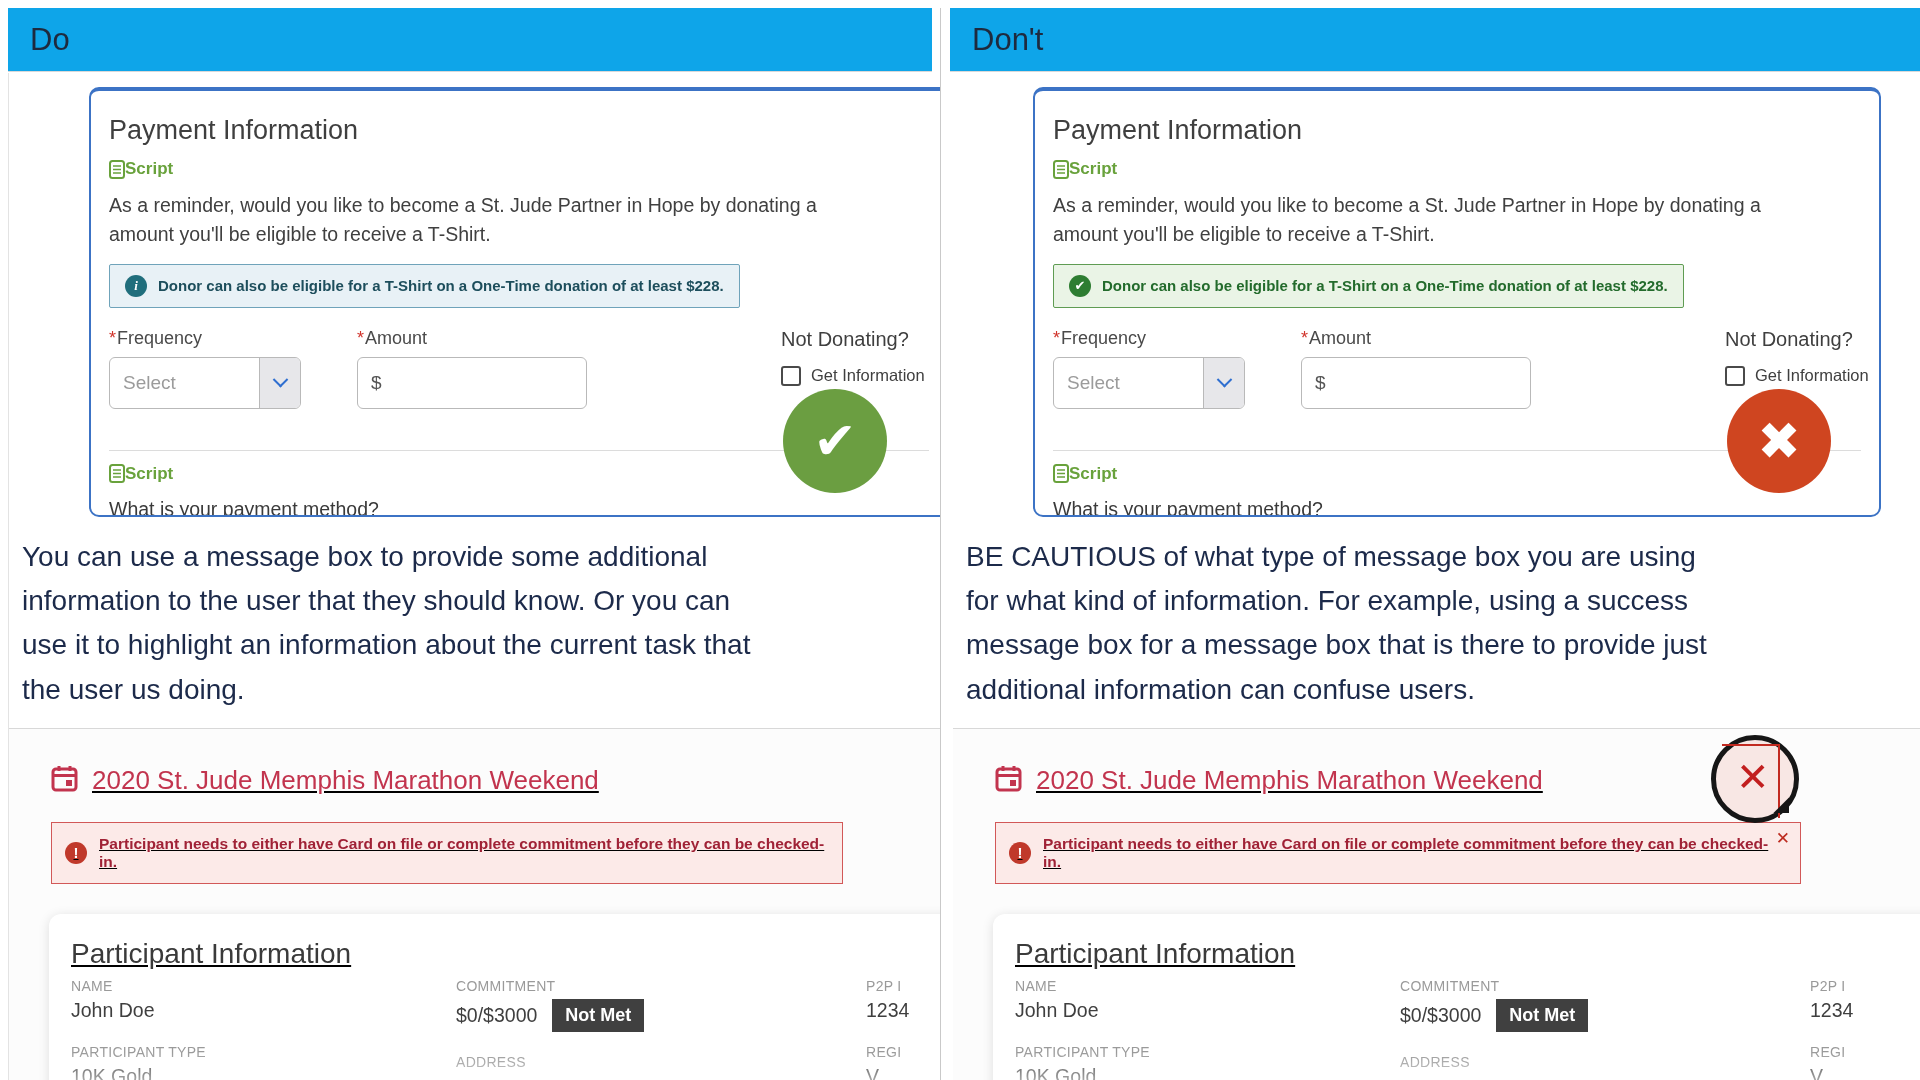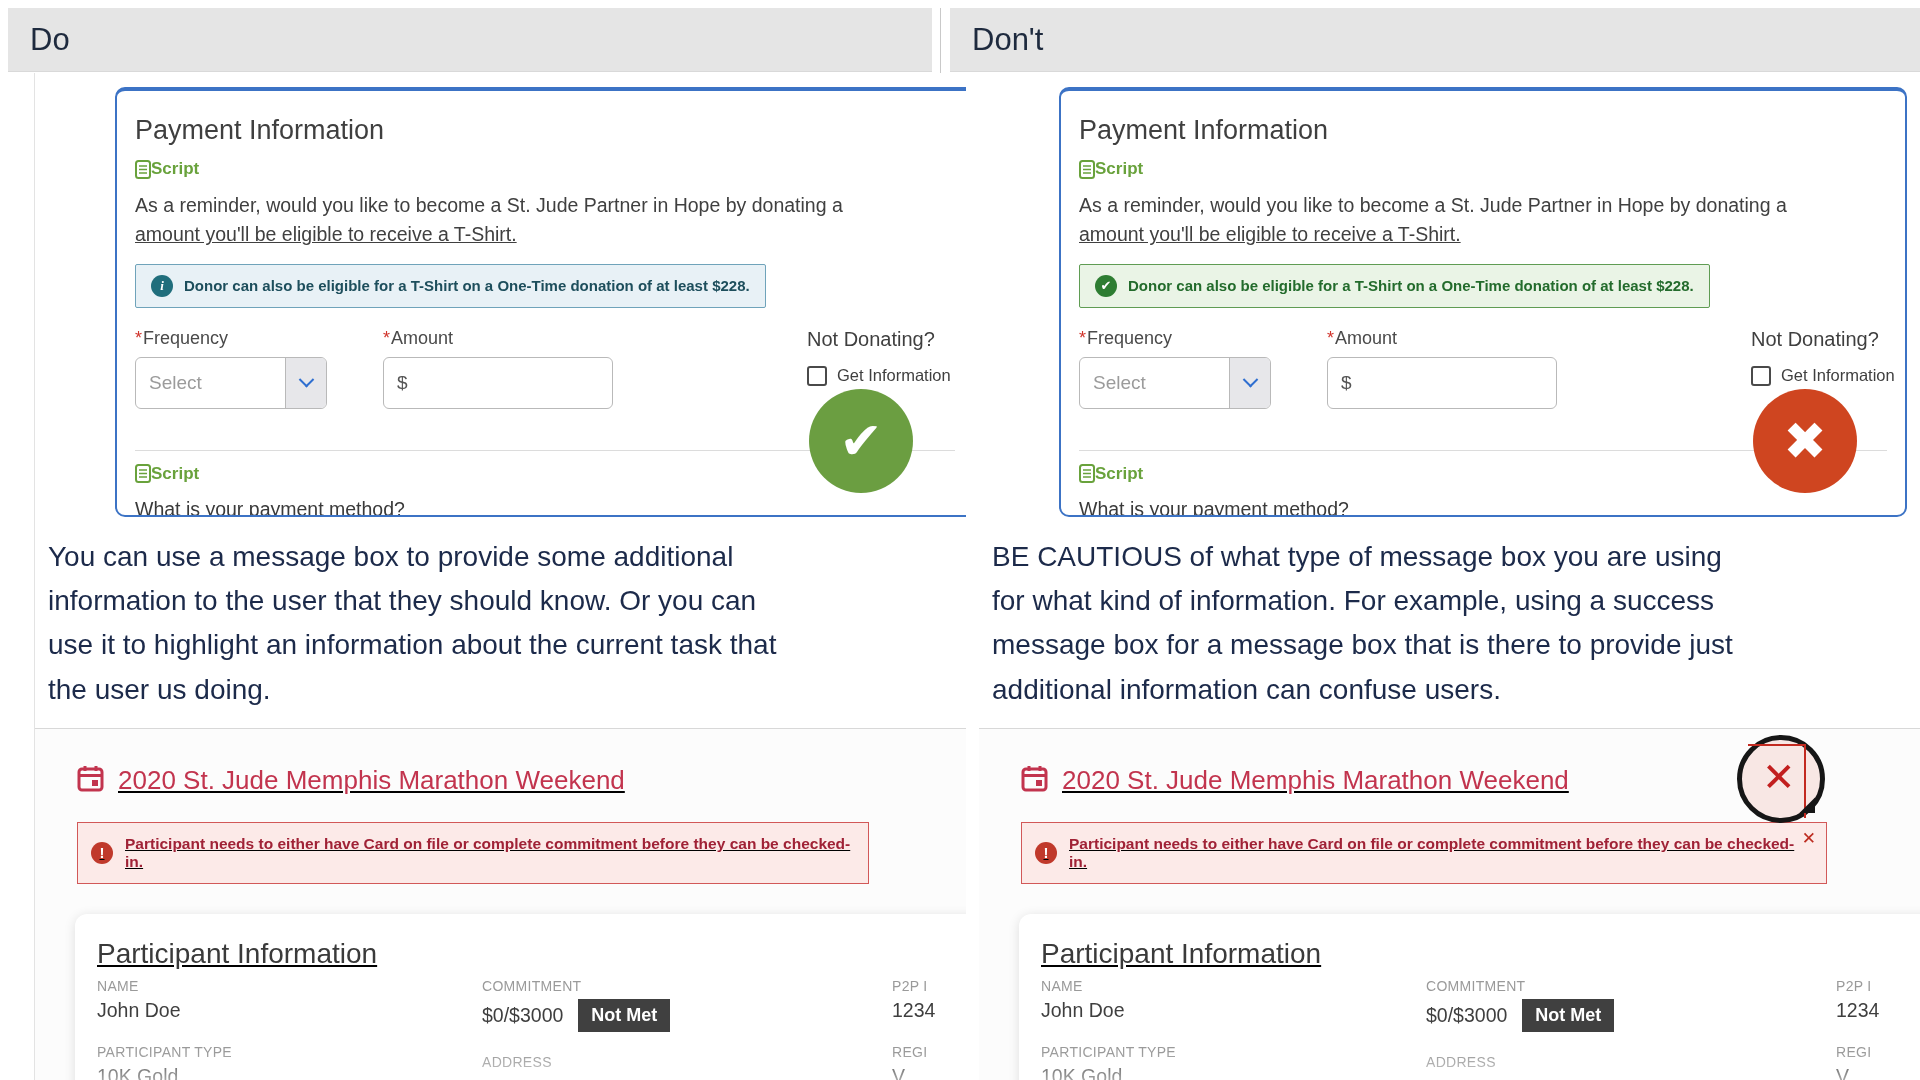--- a/index.html
+++ b/index.html
@@ -1,39 +1,39 @@
 <!DOCTYPE html>
 <html><head>
 <meta charset="utf-8">
 <style>
   * { margin:0; padding:0; box-sizing:border-box; }
   html,body { width:1920px; height:1080px; overflow:hidden; background:#fff;
     font-family:"Liberation Sans","DejaVu Sans",sans-serif; }
 
   
   .vdivider { position:absolute; left:940px; top:8px; bottom:0; width:1px; background:#c9c9c9; }
-  .band { position:absolute; top:8px; height:64px; background:#e5e5e5; border-bottom:1px solid #d9d9d9;
+  .band { position:absolute; top:8px; height:64px; background:#0ea5e9; border-bottom:1px solid #d9d9d9;
     display:flex; align-items:center; padding-left:22px; font-size:31px; color:#1e2a3e; }
   .band-do   { left:8px;   width:924px; }
   .band-dont { left:950px; right:0; }
-  .col { position:absolute; top:73px; bottom:0; overflow:hidden; background:#fff;margin-left:26px; }
+  .col { position:absolute; top:73px; bottom:0; overflow:hidden; background:#fff; }
   .col-do   { left:8px;   width:932px; border-left:1px solid #e3e3e3; }
   .col-dont { left:953px; width:967px; }
 
   
   .card { position:relative; margin:14px 0 0 80px; height:430px; background:#fff;
     border:2px solid #3c73c5; border-top-width:4px; border-radius:10px;
     padding:24px 0 0 18px; overflow:hidden; }
   .col-do .card { width:860px; } .col-dont .card { width:848px; }
   .card-title { font-size:27px; color:#3f3f3f; }
   .script-row { display:flex; align-items:center; gap:0; margin-top:13px; }
   .script-label { font-size:17px; font-weight:bold; color:#69a23c; }
   .doc-icon { display:inline-block; line-height:0; }
   .card-para { margin-top:12px; font-size:19.5px; line-height:1.5; color:#404040; width:832px; white-space:nowrap; }
-  .card-para .l2 { display:block;text-decoration:underline; }
+  .card-para .l2 { display:block; }
 
   .alert { display:inline-flex; align-items:center; gap:11px; margin-top:14px;
     padding:10px 15px; border-radius:2px; font-size:15px; font-weight:bold; }
   .alert-info    { background:#e8f1f6; border:1px solid #6fa3ba; color:#1d4e5c; }
   .alert-success { background:#eaf4e6; border:1px solid #5f9c53; color:#236b2c; }
   .alert-ico { width:22px; height:22px; border-radius:50%; color:#fff; font-size:13px; font-weight:bold;
     display:flex; align-items:center; justify-content:center; flex:0 0 22px; }
   .alert-info .alert-ico    { background:#206e7c; font-style:italic; font-family:"Liberation Serif",serif; }
   .alert-success .alert-ico { background:#2e7d32; }
 

